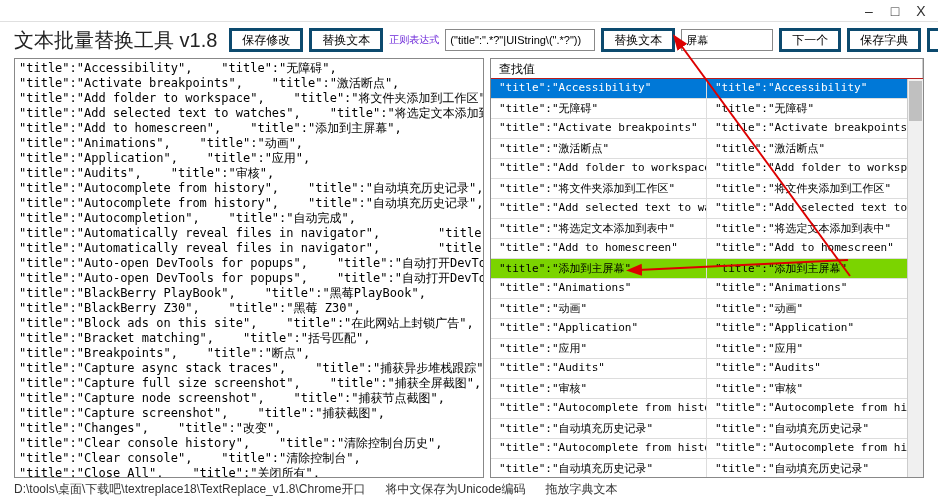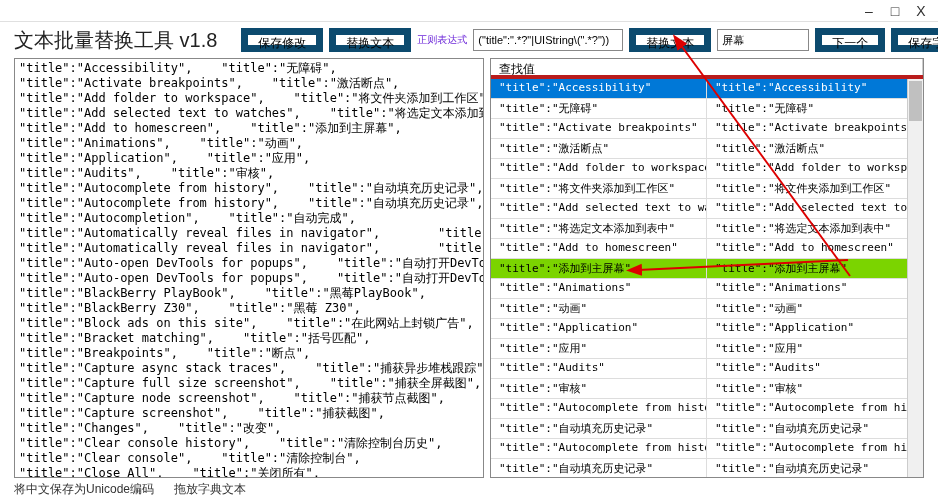--- a/index.html
+++ b/index.html
@@ -1,29 +1,29 @@
 <!DOCTYPE html>
 <html><head>
 <meta charset="utf-8">
 <style>
 *{box-sizing:border-box;margin:0;padding:0;font-family:"Microsoft YaHei",SimSun,Arial,sans-serif}
 body{width:938px;height:500px;background:#fff;overflow:hidden;position:relative;font-size:12px}
 .titlebar{height:22px;background:#fff;display:flex;justify-content:flex-end;align-items:center;padding-right:4px;border-bottom:1px solid #e0e0e0}
 .win-btn{width:26px;height:18px;display:flex;align-items:center;justify-content:center;font-size:14px;color:#333;cursor:pointer}
 .toolbar{height:36px;display:flex;align-items:center;padding:4px 14px;gap:6px}
-.app-title{font-size:20px;font-weight:400;color:#222;margin-right:18px;white-space:nowrap}
-.btn{height:24px;padding:0 10px;background:#fff;border:7px solid #0c4a6e;font-size:12px;cursor:pointer;white-space:nowrap}
+.app-title{font-size:20px;font-weight:400;color:#222;margin-right:6px;white-space:nowrap}
+.btn{height:24px;padding:0 10px;background:#fff;border:3px solid #0c4a6e;font-size:12px;cursor:pointer;white-space:nowrap}
 .lbl{font-size:10px;color:#6d28d9;white-space:nowrap}
 .txt{height:22px;border:1px solid #888;padding:0 4px;font-size:11px;background:#fff}
 .regex-in{width:150px}
 .search-in{width:92px}
 .content{height:420px;display:flex;padding:0 14px;gap:6px}
 .left{flex:0 0 470px;border:1px solid #888;overflow:auto;background:#fff;padding:2px 4px;font-family:"SimSun",monospace;font-size:12px;line-height:15px;white-space:pre}
 .right{flex:1;border:1px solid #888;display:flex;flex-direction:column;overflow:hidden;position:relative}
-.grid-head{display:flex;height:20px;background:#fff;border-bottom:4px solid #b91c1c}
+.grid-head{display:flex;height:20px;background:#fff;border-bottom:1px solid #b91c1c}
 .gh{flex:1;padding:2px 8px;font-size:12px;border-right:1px solid #ccc}
 .grid-body{flex:1;overflow:auto}
 .row{display:flex;height:20px;border-bottom:1px solid #ddd;background:#fff}
 .row.sel{background:#0078d7;color:#fff}
 .row.hl{background:#7bd400}
 .cell{flex:1;padding:2px 8px;font-size:11px;border-right:1px solid #ddd;white-space:nowrap;overflow:hidden;font-family:"SimSun",monospace}
 .vscroll{position:absolute;right:0;top:20px;bottom:0;width:16px;background:#f0f0f0;border-left:1px solid #ccc}
 .vthumb{position:absolute;left:1px;right:1px;top:2px;height:40px;background:#c0c0c0}
 .status{position:absolute;bottom:0;left:0;right:0;height:22px;display:flex;align-items:center;padding:0 14px;font-size:12px;color:#333;gap:20px;background:#fff}
 .arrow{position:absolute;pointer-events:none}
@@ -169,20 +169,21 @@
           <div class="cell">"title":"自动填充历史记录"</div>
         </div>
       </div>
     <div class="vscroll">
       <div class="vthumb"></div>
     </div>
   </div>
 </div>
 
 <div class="status">
+  <span>D:\tools\桌面\下载吧\textreplace18\TextReplace_v1.8\Chrome开口</span>
   <span>将中文保存为Unicode编码</span>
   <span>拖放字典文本</span>
 </div>
 
 <div class="arrow" style="left:618px;top:260px">
 <svg width="260" height="220">
   <defs>
         <marker id="ah" markerWidth="10" markerHeight="10" refX="2" refY="3" orient="auto">
           <path d="M0,0 L0,6 L8,3 z" fill="#d00"></path>
         </marker>

